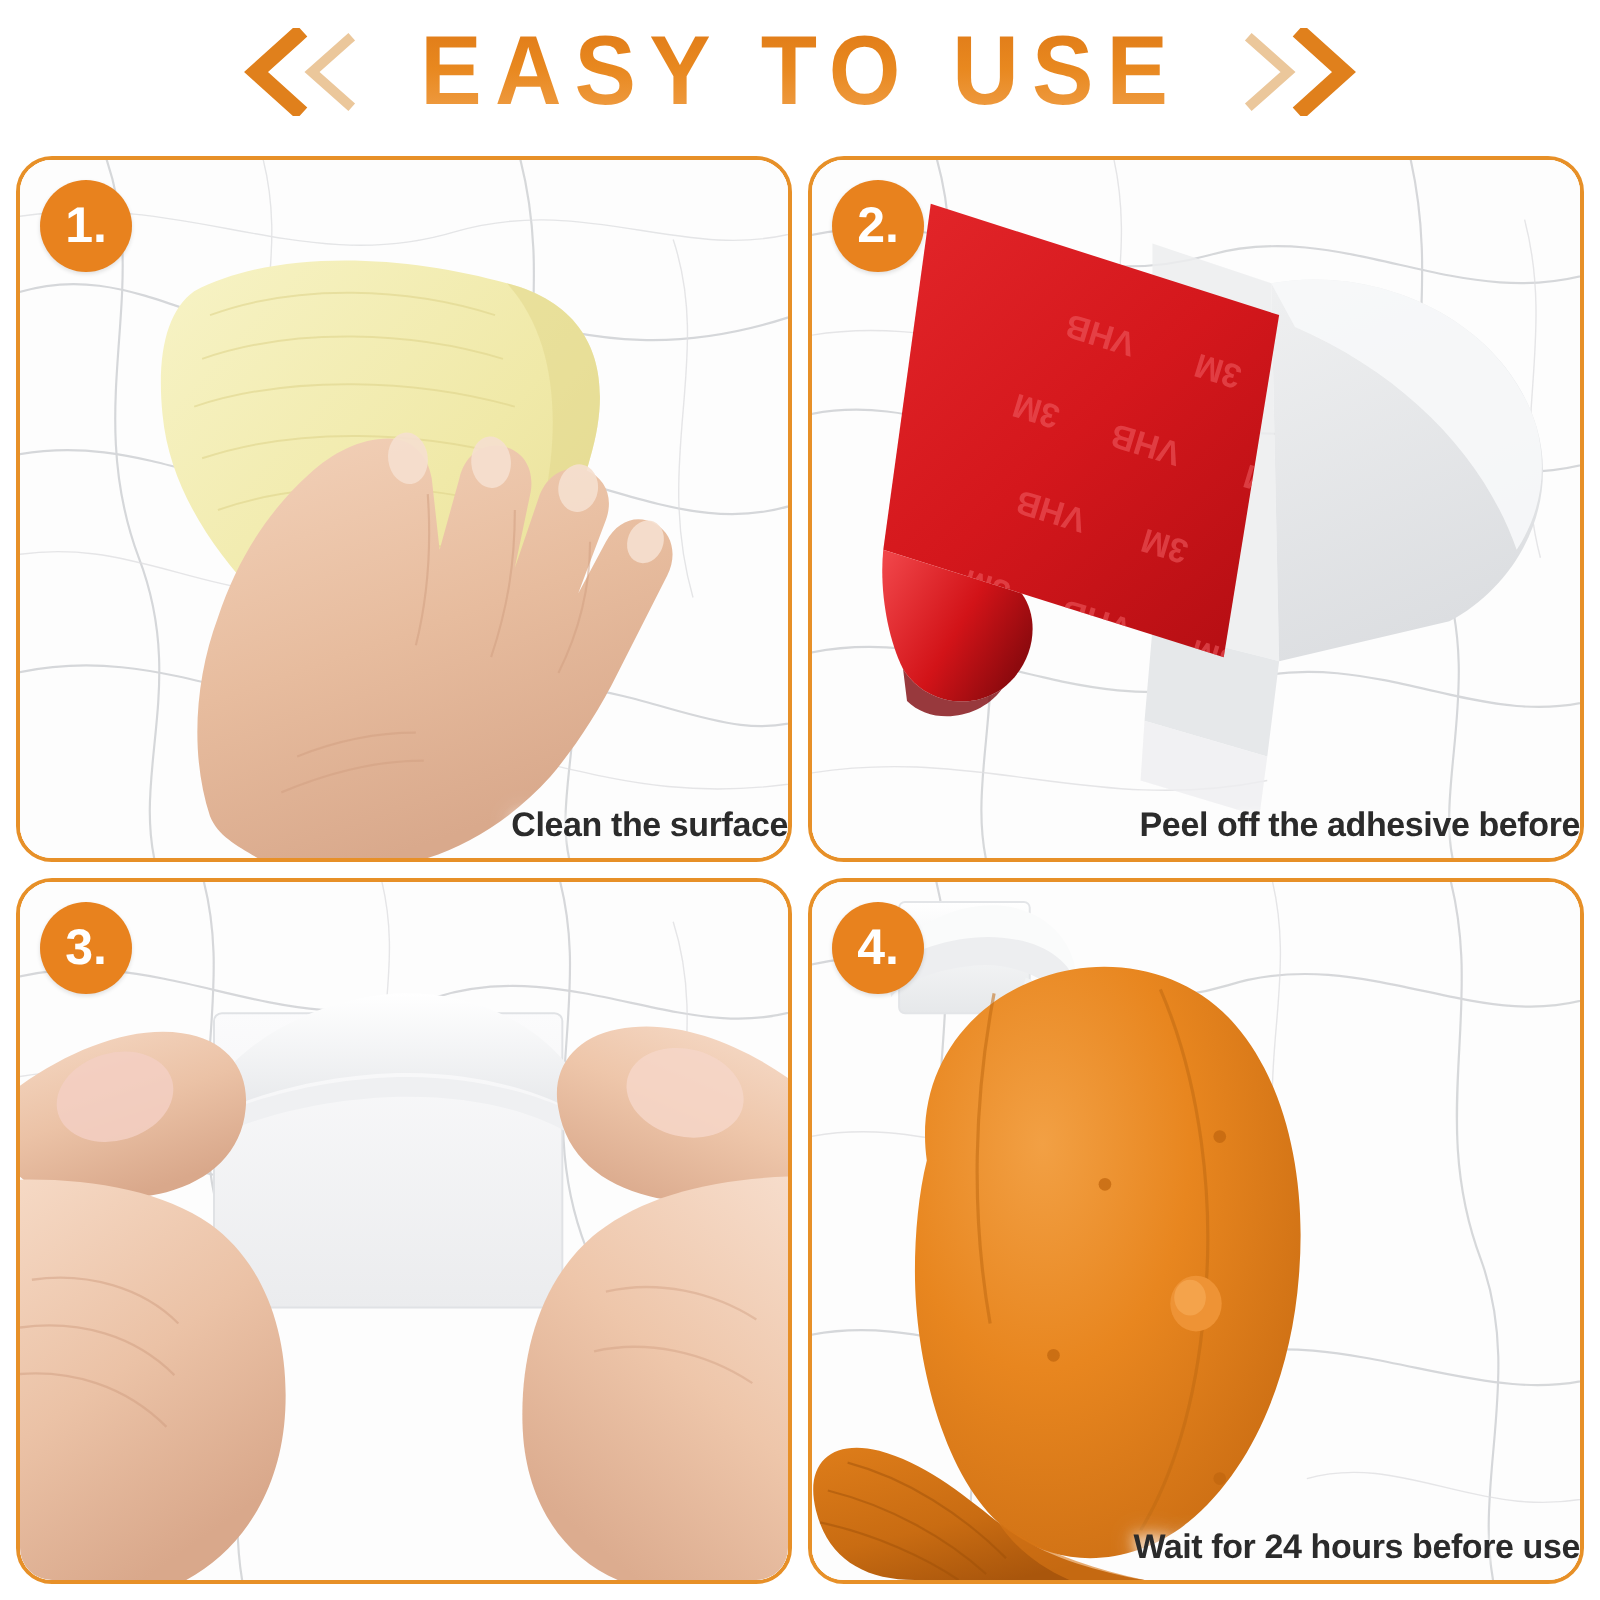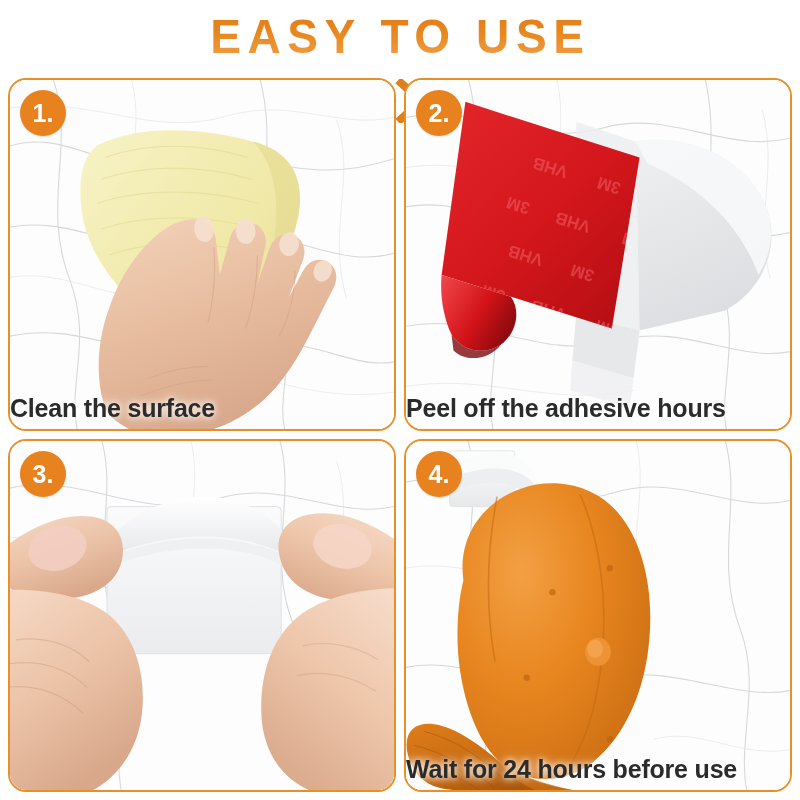--- a/index.html
+++ b/index.html
@@ -5,21 +5,21 @@
   html,body{margin:0;padding:0;}
   body{
     width:800px;height:800px;overflow:hidden;background:#ffffff;
     font-family:"Liberation Sans", sans-serif;
   }
   .page{position:relative;width:800px;height:800px;}
 
   
   .header{
     position:absolute;left:0;top:0;width:800px;height:72px;
-    display:flex;align-items:center;justify-content:center;gap:18px;flex-direction:column;
+    display:flex;align-items:center;justify-content:center;gap:18px;
   }
   .chev{display:flex;align-items:center;}
   .chev svg{display:block;}
   .title{
     font-size:49px;font-weight:bold;letter-spacing:7px;
     background:linear-gradient(180deg,#E07B18 0%,#E8881F 45%,#F0A04A 100%);
     -webkit-background-clip:text;background-clip:text;color:transparent;
     white-space:nowrap;line-height:1;
     transform:scaleX(.94);
   }
@@ -39,22 +39,22 @@
   .marble{position:absolute;inset:0;background:#fdfdfd;}
   .marble svg{position:absolute;inset:0;width:100%;height:100%;}
 
   .badge{
     position:absolute;left:10px;top:10px;width:46px;height:46px;border-radius:50%;
     background:#E8821E;color:#fff;display:flex;align-items:center;justify-content:center;
     font-size:25px;font-weight:bold;letter-spacing:0px;z-index:6;
     box-shadow:0 1px 2px rgba(0,0,0,.12);
   }
   .caption{
-    position:absolute;left:0;right:0;bottom:6px;text-align:left;z-index:6;
-    font-size:25px;font-weight:bold;color:#2b2b2b;letter-spacing:-.2px;
+    position:absolute;left:0;right:0;bottom:6px;text-align:right;z-index:6;
+    font-size:17px;font-weight:bold;color:#2b2b2b;letter-spacing:-.2px;
     text-shadow:0 0 6px rgba(255,255,255,.95),0 0 12px rgba(255,255,255,.8);
   }
   .scene{position:absolute;inset:0;z-index:3;}
   .scene svg{position:absolute;inset:0;width:100%;height:100%;}
 </style>
 </head>
 <body>
 
 <div class="page">
 
@@ -242,21 +242,21 @@
             </g>
 
             <path d="M36 196 L106 218 C116 232 112 254 96 266
                      C78 278 56 272 46 256 C38 240 34 216 36 196 Z" fill="url(#curl2)"></path>
             <path d="M46 256 C56 272 78 278 96 266 C84 282 60 284 48 272 Z" fill="#7E080C" opacity=".8"></path>
           </g>
         </svg>
       </div>
 
       <div class="badge">2.</div>
-      <div class="caption">Peel off the adhesive hours</div>
+      <div class="caption">Peel off the adhesive before</div>
     </div>
 
     <div class="panel">
       <div class="marble">
         <svg viewBox="0 0 388 351" preserveAspectRatio="none">
           <rect width="388" height="351" fill="#FDFDFD"></rect>
           <g stroke="#CFD1D4" fill="none" stroke-width="1.1" opacity=".85">
             <path d="M-10 50 C70 26 130 84 210 58 C280 36 340 86 400 62"></path>
             <path d="M90 -10 C112 56 78 112 106 184 C128 244 100 300 114 360"></path>
             <path d="M270 -10 C292 56 258 112 286 184"></path>

